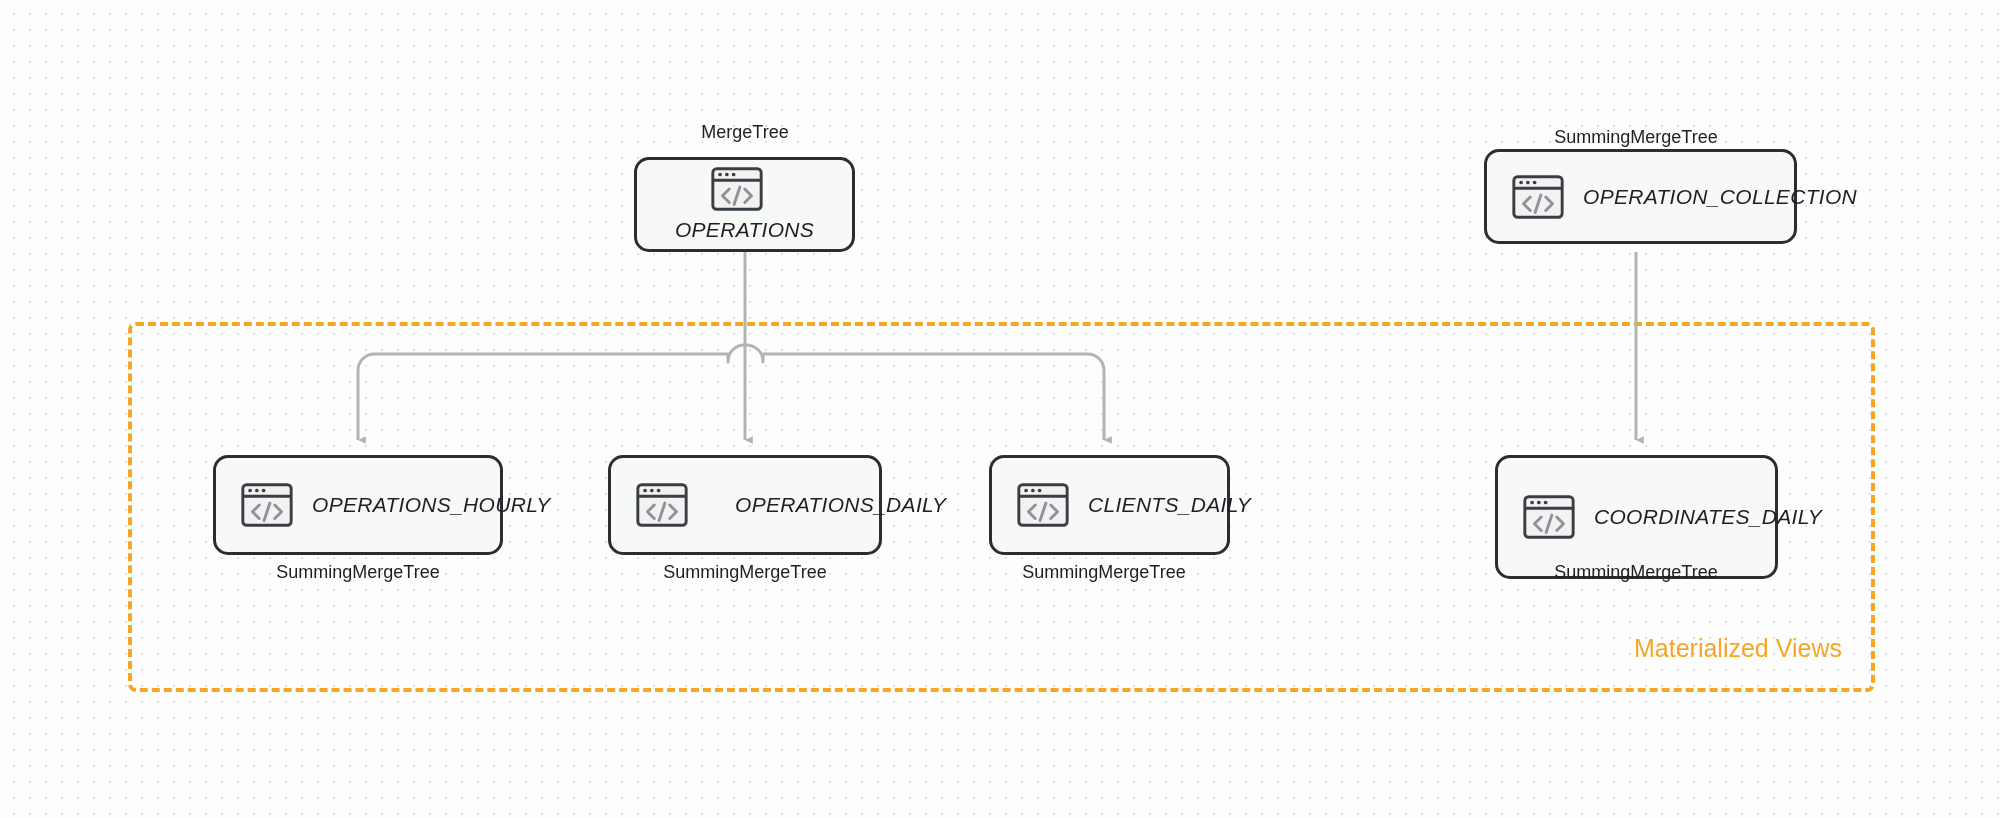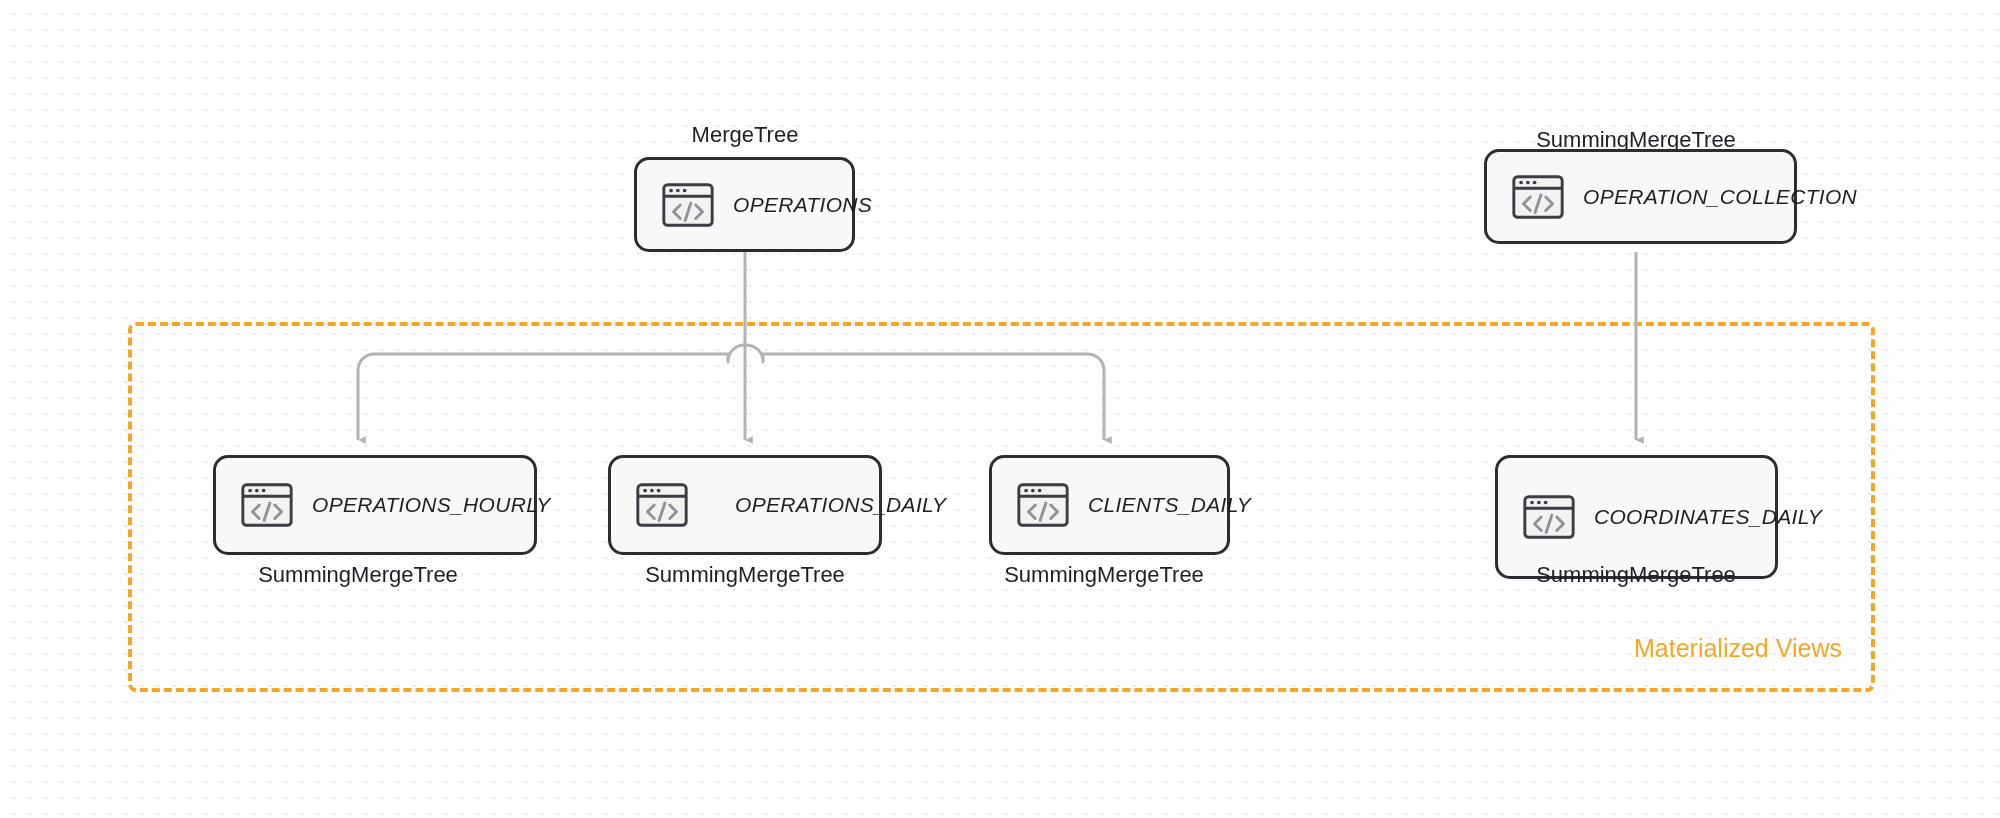--- a/index.html
+++ b/index.html
@@ -67,21 +67,21 @@
     font-size: 21px;
     color: #1d1f24;
     letter-spacing: 0.3px;
     white-space: nowrap;
   }
 
   
   .caption {
     position: absolute;
     font-family: "Liberation Sans", sans-serif;
-    font-size: 22px;
+    font-size: 18px;
     color: #1d1f24;
     white-space: nowrap;
     text-align: left;
     transform: translateX(-50%);
   }
 </style>
 </head>
 <body>
 
 <div id="canvas">
@@ -105,21 +105,21 @@
 
     <path d="M745,345 C756,345 763,352 763,362 L763,354 L1087,354 C1097,354 1104,361 1104,371 L1104,440" fill="none" stroke="#b3b3b3" stroke-width="3" stroke-linejoin="round" marker-end="url(#ah)"></path>
 
     <path d="M1636,252 L1636,440" fill="none" stroke="#b3b3b3" stroke-width="3" marker-end="url(#ah)"></path>
   </svg>
 
   <div class="caption" style="left:745px; top:122px;">MergeTree</div>
 
   <div class="caption" style="left:1636px; top:127px;">SummingMergeTree</div>
 
-  <div class="node" style="left:634px; top:157px; width:221px; height:95px;">
+  <div class="node" style="left:634px; top:157px; width:221px; height:95px;flex-direction:column;">
     <svg class="node-icon" viewBox="0 0 60 60">
       <rect x="5" y="9" width="50" height="42" rx="4" ry="4" fill="#f2f2f2" stroke="#3a3d44" stroke-width="3"></rect>
       <path d="M5,21 L55,21" stroke="#3a3d44" stroke-width="3"></path>
       <circle cx="12.5" cy="15" r="1.9" fill="#3a3d44"></circle>
       <circle cx="19.5" cy="15" r="1.9" fill="#3a3d44"></circle>
       <circle cx="26.5" cy="15" r="1.9" fill="#3a3d44"></circle>
       <path d="M22,30 L15,37 L22,44" fill="none" stroke="#8f9298" stroke-width="3" stroke-linecap="round" stroke-linejoin="round"></path>
       <path d="M38,30 L45,37 L38,44" fill="none" stroke="#8f9298" stroke-width="3" stroke-linecap="round" stroke-linejoin="round"></path>
       <path d="M33,28 L27,46" fill="none" stroke="#8f9298" stroke-width="3" stroke-linecap="round"></path>
     </svg>
@@ -133,21 +133,21 @@
       <circle cx="12.5" cy="15" r="1.9" fill="#3a3d44"></circle>
       <circle cx="19.5" cy="15" r="1.9" fill="#3a3d44"></circle>
       <circle cx="26.5" cy="15" r="1.9" fill="#3a3d44"></circle>
       <path d="M22,30 L15,37 L22,44" fill="none" stroke="#8f9298" stroke-width="3" stroke-linecap="round" stroke-linejoin="round"></path>
       <path d="M38,30 L45,37 L38,44" fill="none" stroke="#8f9298" stroke-width="3" stroke-linecap="round" stroke-linejoin="round"></path>
       <path d="M33,28 L27,46" fill="none" stroke="#8f9298" stroke-width="3" stroke-linecap="round"></path>
     </svg>
     <span class="node-title">OPERATION_COLLECTION</span>
   </div>
 
-  <div class="node" style="left:213px; top:455px; width:324px; height:100px;">
+  <div class="node" style="left:213px; top:455px; width:290px; height:100px;">
     <svg class="node-icon" viewBox="0 0 60 60">
       <rect x="5" y="9" width="50" height="42" rx="4" ry="4" fill="#f2f2f2" stroke="#3a3d44" stroke-width="3"></rect>
       <path d="M5,21 L55,21" stroke="#3a3d44" stroke-width="3"></path>
       <circle cx="12.5" cy="15" r="1.9" fill="#3a3d44"></circle>
       <circle cx="19.5" cy="15" r="1.9" fill="#3a3d44"></circle>
       <circle cx="26.5" cy="15" r="1.9" fill="#3a3d44"></circle>
       <path d="M22,30 L15,37 L22,44" fill="none" stroke="#8f9298" stroke-width="3" stroke-linecap="round" stroke-linejoin="round"></path>
       <path d="M38,30 L45,37 L38,44" fill="none" stroke="#8f9298" stroke-width="3" stroke-linecap="round" stroke-linejoin="round"></path>
       <path d="M33,28 L27,46" fill="none" stroke="#8f9298" stroke-width="3" stroke-linecap="round"></path>
     </svg>

